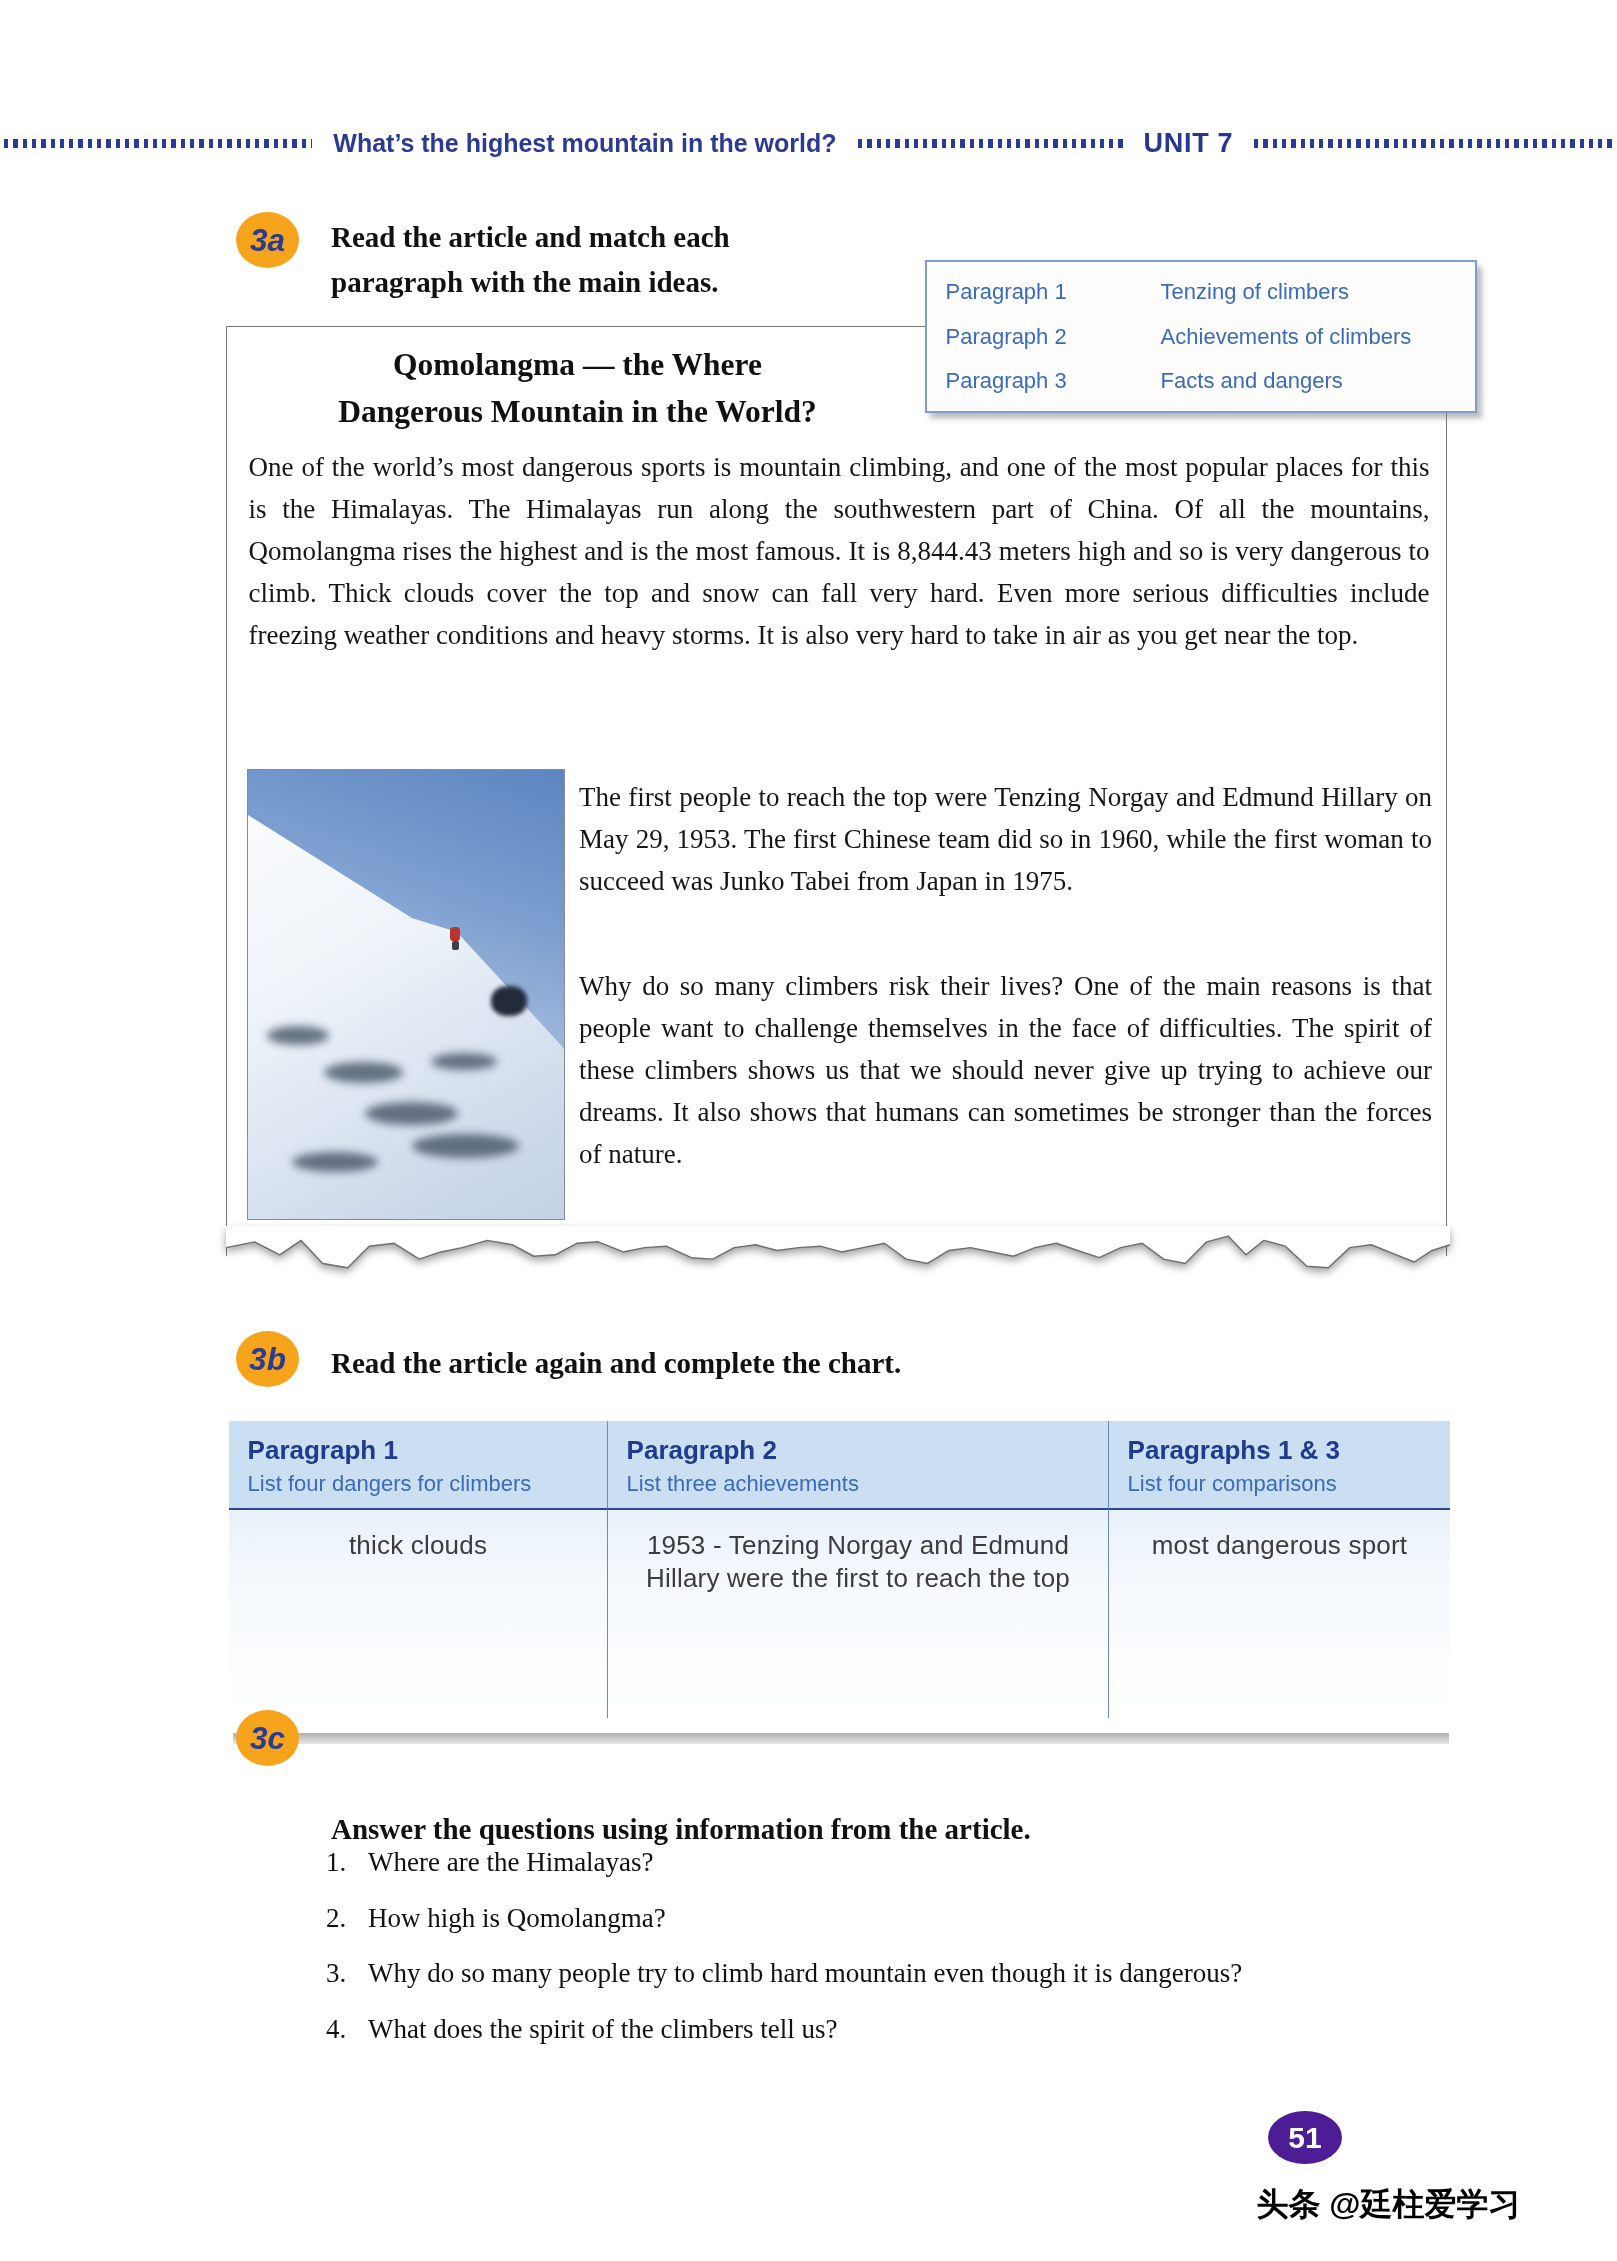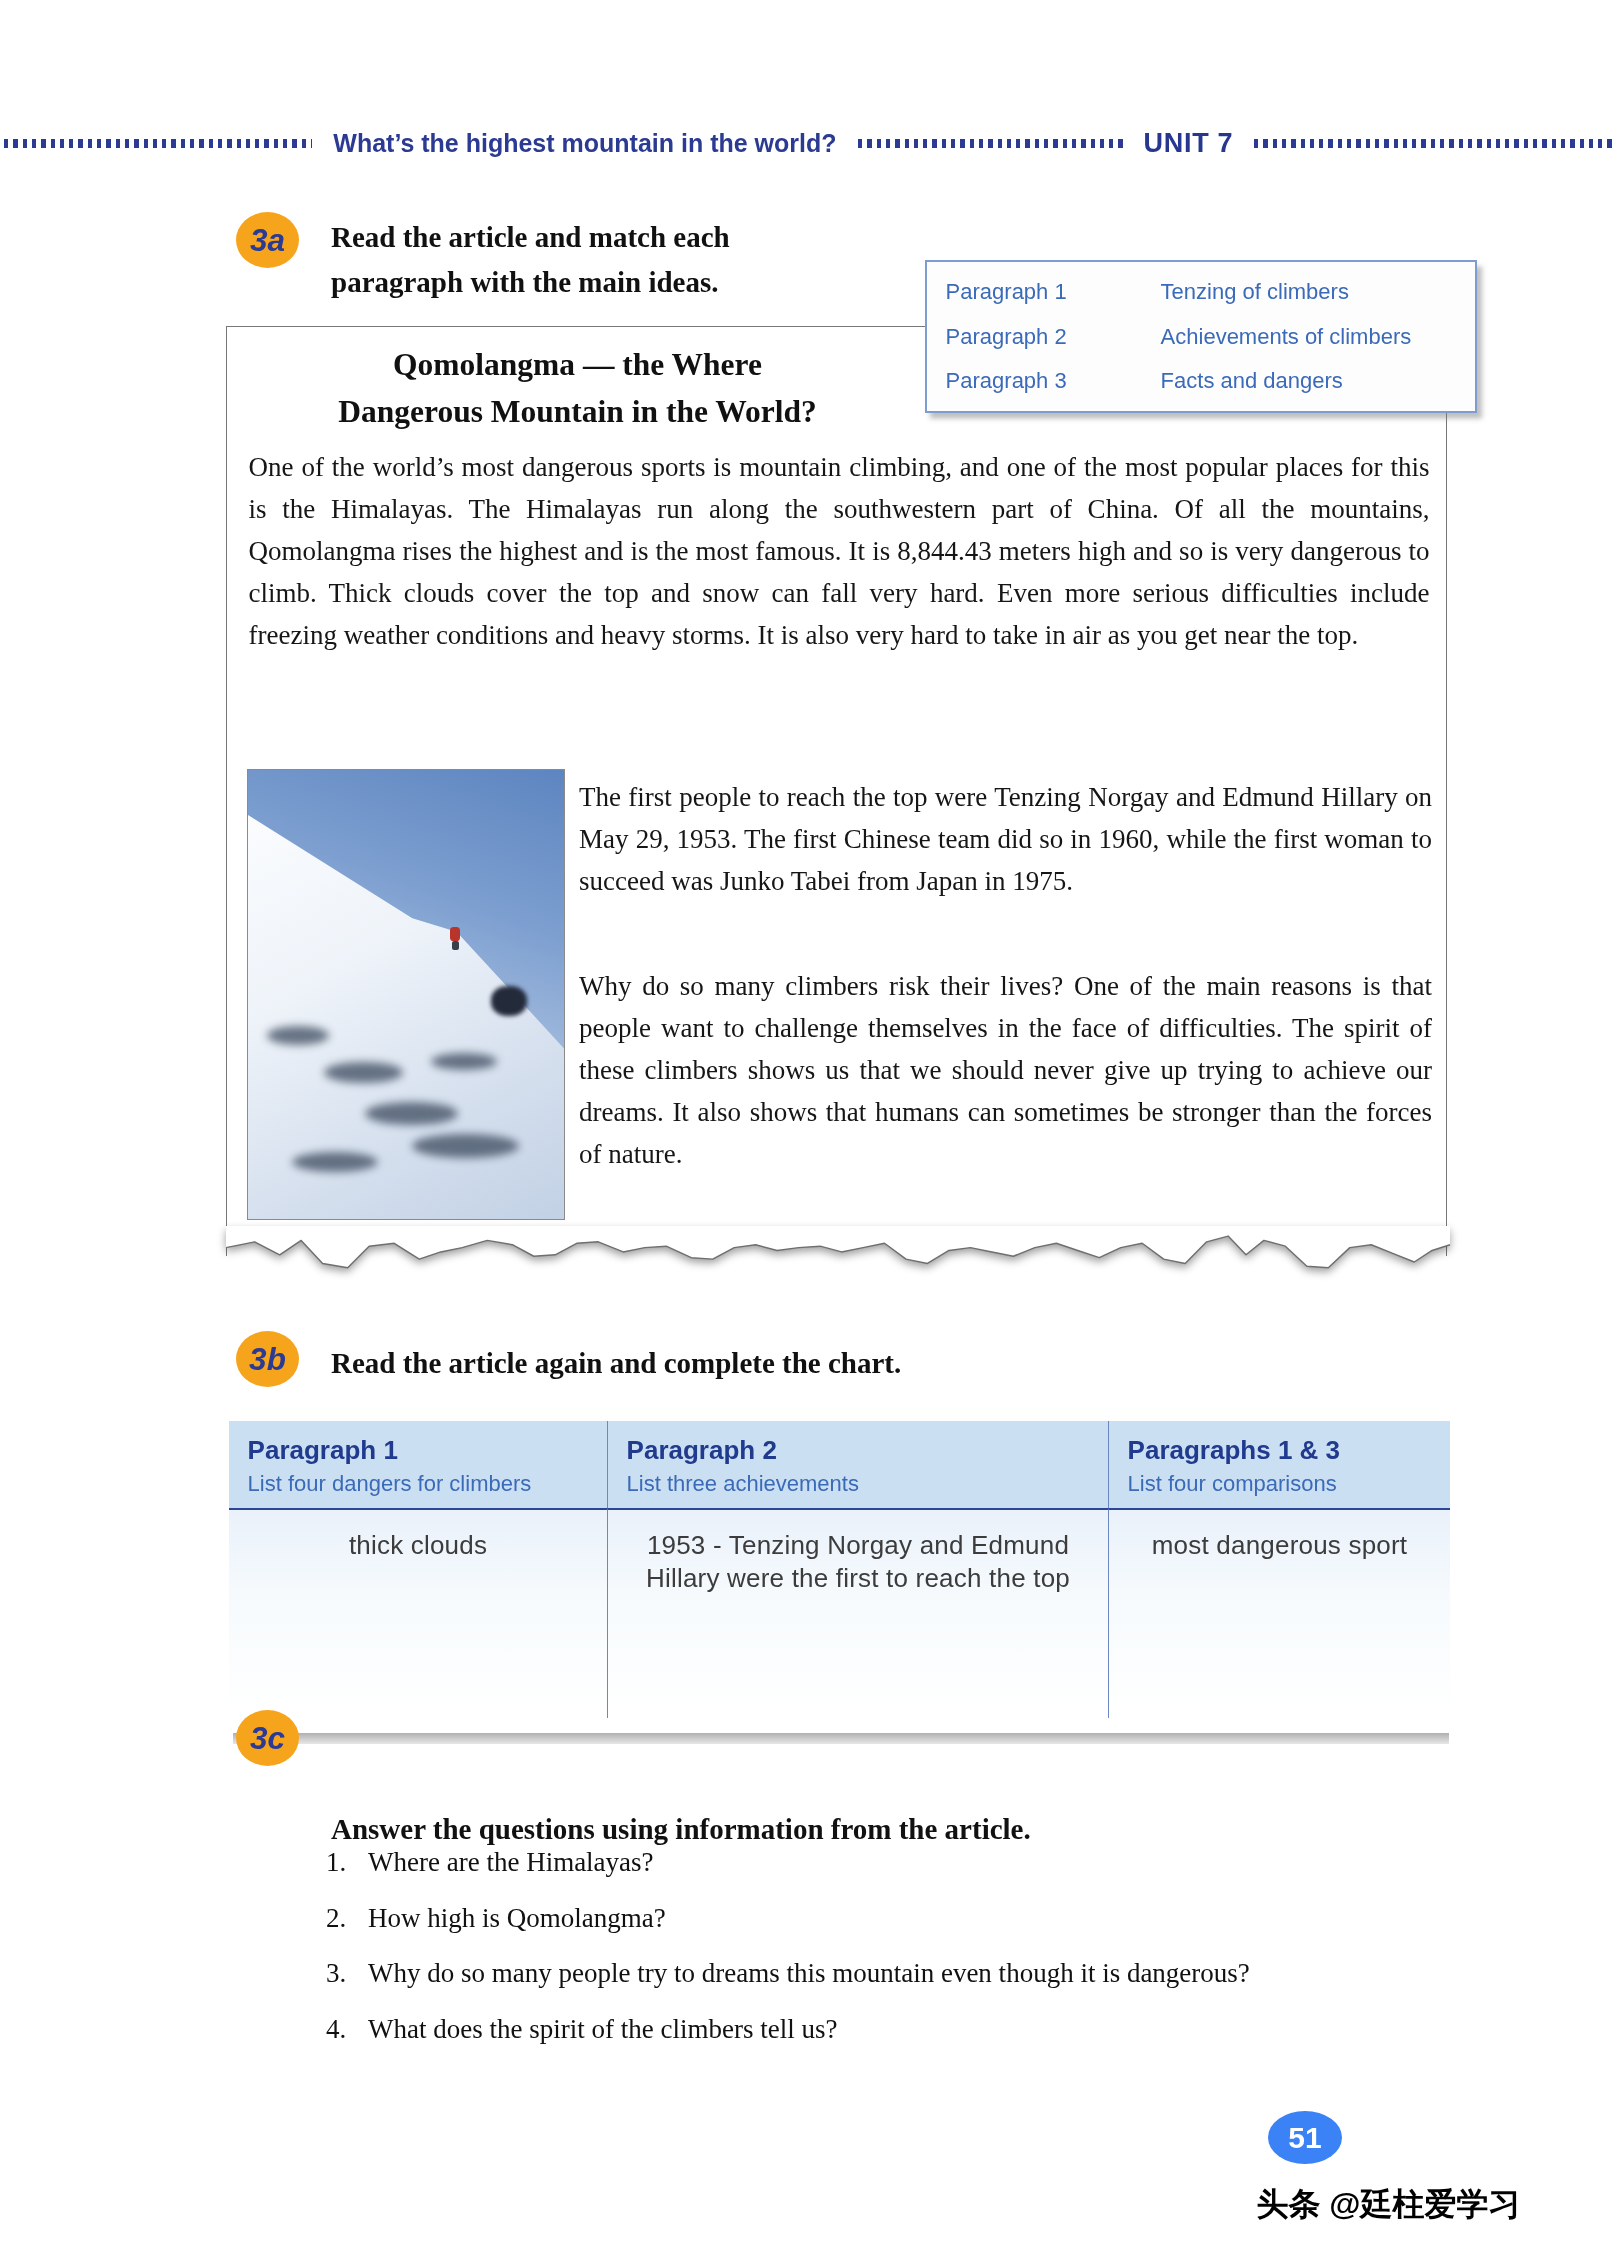--- a/index.html
+++ b/index.html
@@ -73,21 +73,21 @@
   .sep{border-right:1.4px solid #6d87c2;}
   .chart-shadow{position:absolute;left:4.3px;top:312px;width:1216px;height:10.7px;
                 background:linear-gradient(180deg,#a3a3a3,#e3e3e3);filter:blur(0.7px);opacity:.85;}
 
   
   .questions{position:absolute;left:326px;top:1845px;width:1145px;}
   .q{display:flex;font-size:27px;line-height:34px;color:#111;margin-bottom:21.5px;}
   .qnum{width:42px;flex:0 0 42px;}
 
   
-  .pagenum{position:absolute;left:1268px;top:2111px;width:74px;height:53px;background:#3b82f6;border-radius:50%;
+  .pagenum{position:absolute;left:1268px;top:2111px;width:74px;height:53px;background:#4c1d95;border-radius:50%;
            display:flex;align-items:center;justify-content:center;
            font-family:"Liberation Sans",sans-serif;font-weight:800;font-size:30px;color:#ffffff;}
   .footer{position:absolute;left:1188px;top:2183px;width:401px;text-align:center;
           font-family:"Liberation Sans",sans-serif;font-weight:700;font-size:32px;color:#000;
           text-shadow:1.4px 1.4px 0 #fff,-1.4px -1.4px 0 #fff,1.4px -1.4px 0 #fff,-1.4px 1.4px 0 #fff;}
 </style>
 </head>
 <body>
 
 <div class="page">
@@ -178,21 +178,21 @@
     <div class="q">
       <span class="qnum">1.</span>
       <span>Where are the Himalayas?</span>
     </div>
     <div class="q">
       <span class="qnum">2.</span>
       <span>How high is Qomolangma?</span>
     </div>
     <div class="q">
       <span class="qnum">3.</span>
-      <span>Why do so many people try to dreams this mountain even though it is dangerous?</span>
+      <span>Why do so many people try to climb hard mountain even though it is dangerous?</span>
     </div>
     <div class="q">
       <span class="qnum">4.</span>
       <span>What does the spirit of the climbers tell us?</span>
     </div>
   </div>
 
   <div class="pagenum">51</div>
   <div class="footer">头条 @廷柱爱学习</div>
 

